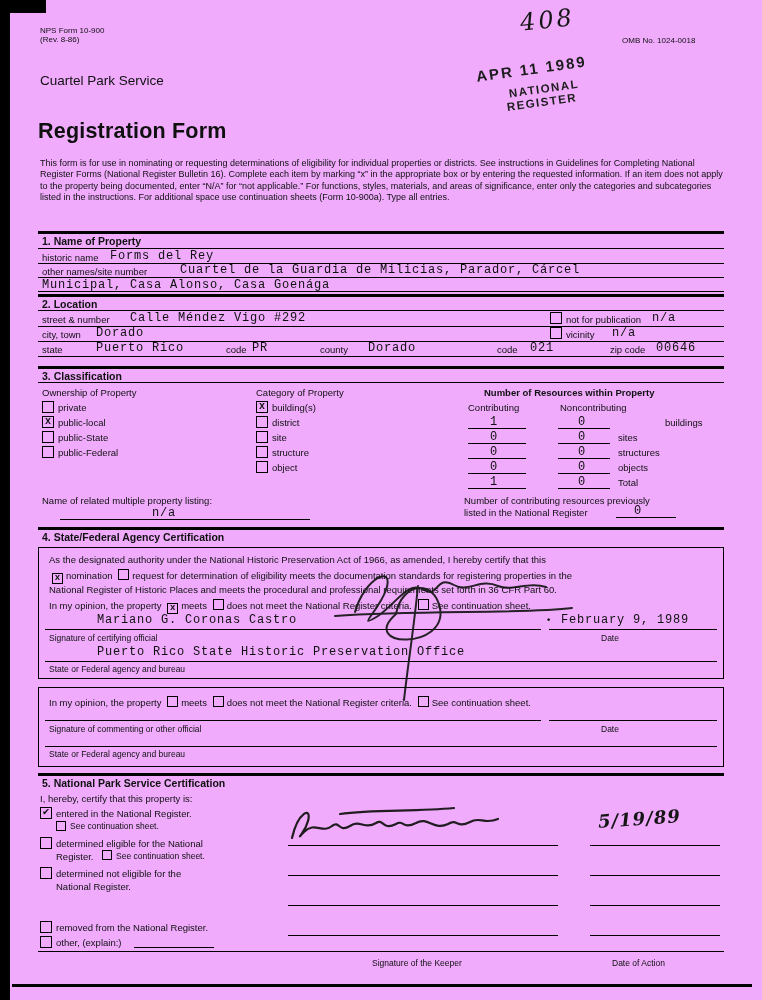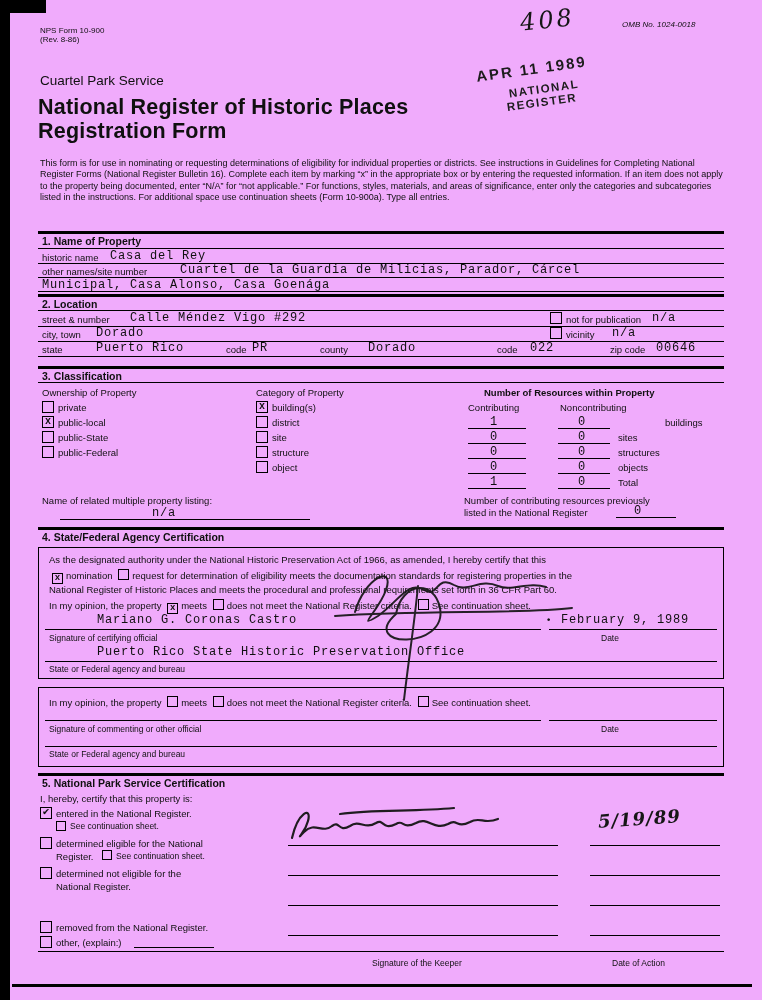--- a/index.html
+++ b/index.html
@@ -36,41 +36,40 @@
 
 <div class="page">
 
   <div class="artifact" style="left:0;top:0;width:10px;height:1000px;"></div>
   <div class="artifact" style="left:0;top:0;width:46px;height:13px;"></div>
   <div class="artifact" style="left:12px;top:984px;width:740px;height:3px;"></div>
 
   <div class="abs sm nw" style="left:40px;top:26px;">NPS Form 10-900</div>
   <div class="abs sm nw" style="left:40px;top:35px;">(Rev. 8-86)</div>
   <div class="abs hand nw" style="left:520px;top:6px;font-size:24px;transform:rotate(-6deg);letter-spacing:3px;">408</div>
-  <div class="abs sm nw" style="left:622px;top:20px;font-style:italic;">OMB No. 1024-0018</div>
+  <div class="abs sm nw" style="left:622px;top:36px;">OMB No. 1024-0018</div>
 
   <div class="abs hdr nw" style="left:40px;top:73px;">Cuartel Park Service</div>
 
-  <div class="abs h1 nw" style="left:38px;top:95px;">National Register of Historic Places</div>
   <div class="abs h1 nw" style="left:38px;top:119px;">Registration Form</div>
 
   <div class="abs stamp" style="left:478px;top:60px;">
     <div class="stamp-date nw">APR 11 1989</div>
     <div class="stamp-word nw" style="margin:7px 0 0 30px;">NATIONAL</div>
     <div class="stamp-word nw" style="margin:1px 0 0 26px;">REGISTER</div>
   </div>
 
   <div class="abs txt9" style="left:40px;top:158px;width:684px;">This form is for use in nominating or requesting determinations of eligibility for individual properties or districts. See instructions in Guidelines for Completing National Register Forms (National Register Bulletin 16). Complete each item by marking “x” in the appropriate box or by entering the requested information. If an item does not apply to the property being documented, enter “N/A” for “not applicable.” For functions, styles, materials, and areas of significance, enter only the categories and subcategories listed in the instructions. For additional space use continuation sheets (Form 10-900a). Type all entries.</div>
 
   <div class="bar" style="left:38px;top:231px;width:686px;"></div>
   <div class="abs sec nw" style="left:42px;top:235px;">1. Name of Property</div>
   <div class="thin" style="left:38px;top:248px;width:686px;"></div>
 
   <div class="abs lbl nw" style="left:42px;top:252px;">historic name</div>
-  <div class="abs mono" style="left:110px;top:249px;">Casa del Rey</div>
+  <div class="abs mono" style="left:110px;top:249px;">Forms del Rey</div>
   <div class="ul" style="left:38px;top:263px;width:686px;"></div>
 
   <div class="abs lbl nw" style="left:42px;top:266px;">other names/site number</div>
   <div class="abs mono" style="left:180px;top:263px;">Cuartel de la Guardia de Milicias, Parador, Cárcel</div>
   <div class="ul" style="left:38px;top:277px;width:686px;"></div>
 
   <div class="abs mono" style="left:42px;top:278px;">Municipal, Casa Alonso, Casa Goenága</div>
   <div class="ul" style="left:38px;top:291px;width:686px;"></div>
 
   <div class="bar" style="left:38px;top:294px;width:686px;"></div>
@@ -91,21 +90,21 @@
   <div class="abs mono" style="left:612px;top:326px;">n/a</div>
   <div class="ul" style="left:38px;top:341px;width:686px;"></div>
 
   <div class="abs lbl nw" style="left:42px;top:344px;">state</div>
   <div class="abs mono" style="left:96px;top:341px;">Puerto Rico</div>
   <div class="abs lbl nw" style="left:226px;top:344px;">code</div>
   <div class="abs mono" style="left:252px;top:341px;">PR</div>
   <div class="abs lbl nw" style="left:320px;top:344px;">county</div>
   <div class="abs mono" style="left:368px;top:341px;">Dorado</div>
   <div class="abs lbl nw" style="left:497px;top:344px;">code</div>
-  <div class="abs mono" style="left:530px;top:341px;">022</div>
+  <div class="abs mono" style="left:530px;top:341px;">021</div>
   <div class="abs lbl nw" style="left:610px;top:344px;">zip code</div>
   <div class="abs mono" style="left:656px;top:341px;">00646</div>
   <div class="ul" style="left:38px;top:356px;width:686px;"></div>
 
   <div class="bar" style="left:38px;top:366px;width:686px;"></div>
   <div class="abs sec nw" style="left:42px;top:370px;">3. Classification</div>
   <div class="thin" style="left:38px;top:382px;width:686px;"></div>
 
   <div class="abs lbl nw" style="left:42px;top:387px;">Ownership of Property</div>
   <div class="abs lbl nw" style="left:256px;top:387px;">Category of Property</div>

